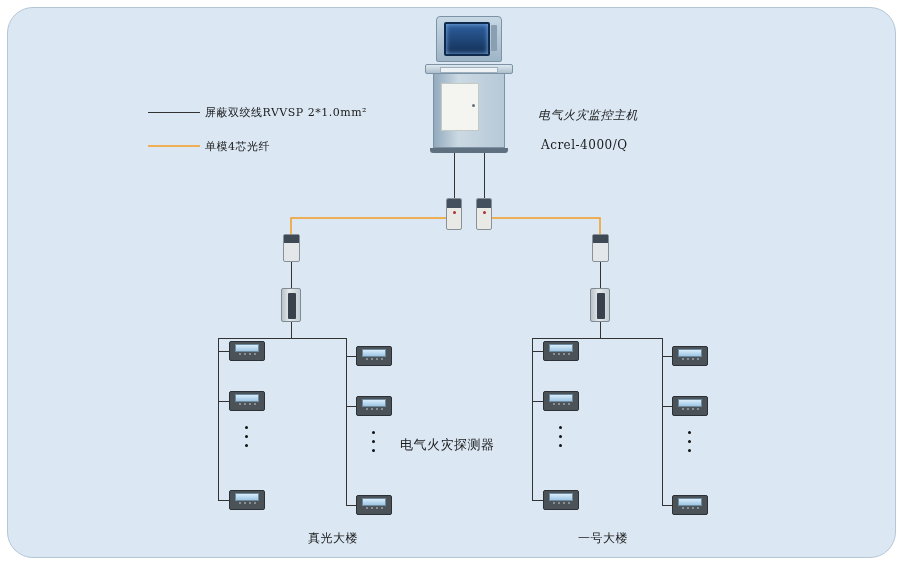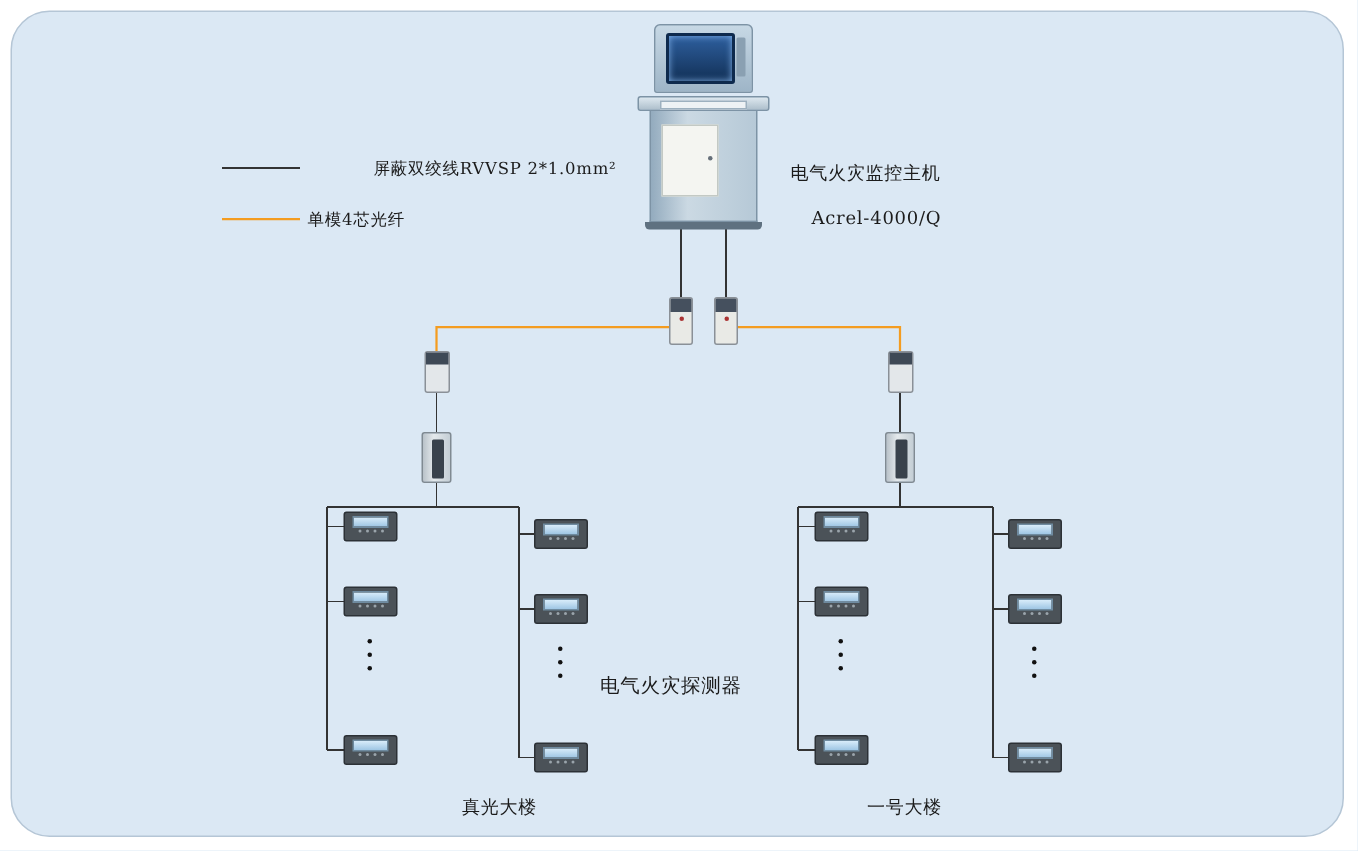--- a/index.html
+++ b/index.html
@@ -283,19 +283,19 @@
     <i></i>
     <i></i>
     <i></i>
   </div>
 <div class="vdots" style="left:688px; top:431px;">
     <i></i>
     <i></i>
     <i></i>
   </div>
 
-<div class="lbl legend-lbl" style="left:205px; top:105px;margin-left:44px;">屏蔽双绞线RVVSP 2*1.0mm²</div>
+<div class="lbl legend-lbl" style="left:205px; top:105px;">屏蔽双绞线RVVSP 2*1.0mm²</div>
 <div class="lbl legend-lbl" style="left:205px; top:139px;">单模4芯光纤</div>
-<div class="lbl" style="left:527px; top:107px;">电气火灾监控主机</div>
+<div class="lbl" style="left:538px; top:107px;font-style:italic;">电气火灾监控主机</div>
 <div class="lbl" style="left:541px; top:138px;">Acrel-4000/Q</div>
-<div class="lbl detector-lbl" style="left:400px; top:448px;font-family:Liberation Serif, serif;">电气火灾探测器</div>
+<div class="lbl detector-lbl" style="left:400px; top:436px;font-family:Liberation Serif, serif;">电气火灾探测器</div>
 <div class="lbl" style="left:308px; top:530px;">真光大楼</div>
 <div class="lbl" style="left:578px; top:530px;">一号大楼</div>
 
 </body></html>

